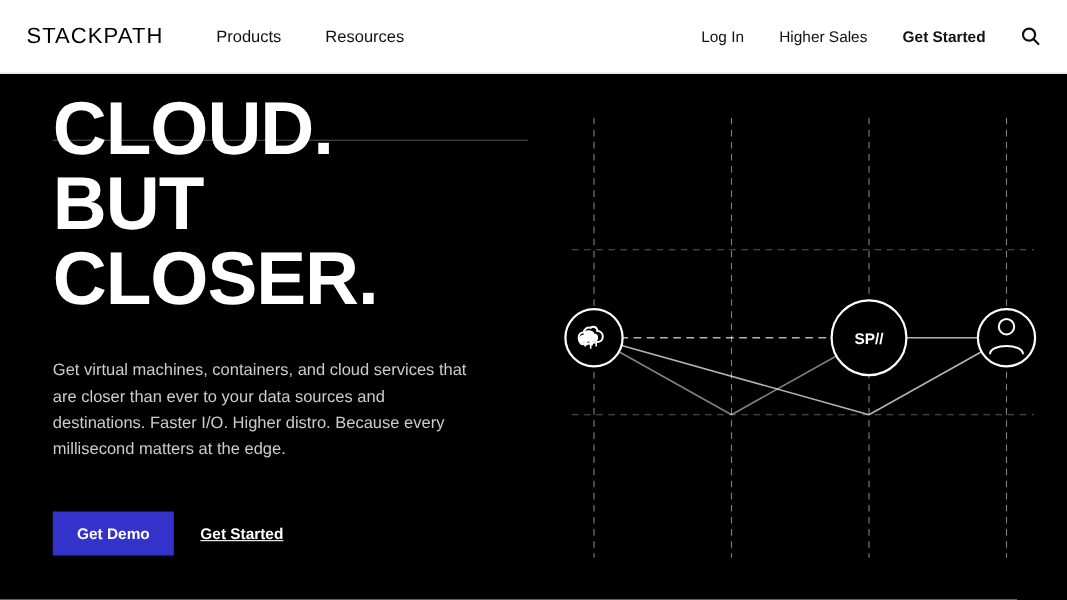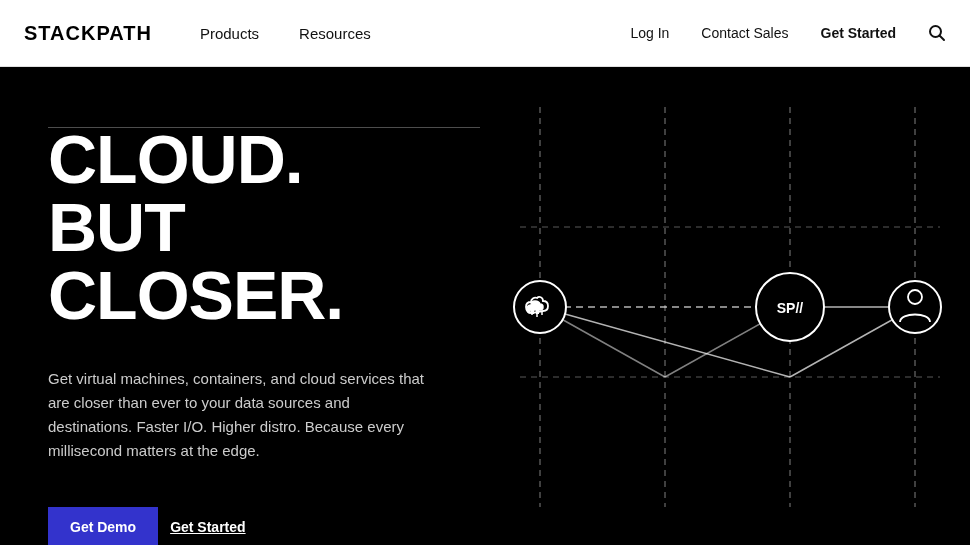--- a/index.html
+++ b/index.html
@@ -11,21 +11,21 @@
       align-items: center;
       background: #ffffff;
       height: 67px;
       padding: 0 24px;
       border-bottom: 1px solid #e0e0e0;
       position: relative;
       z-index: 10;
     }
     .logo {
       font-size: 20px;
-      font-weight: 700;
+      font-weight: 400;
       letter-spacing: 1px;
       color: #000;
       margin-right: 32px;
       text-transform: uppercase;
     }
     .nav-links {
       display: flex;
       gap: 8px;
       flex: 1;
     }
@@ -72,21 +72,21 @@
       position: relative;
       display: flex;
       align-items: stretch;
       overflow: hidden;
     }
     .hero-left {
       width: 480px;
       padding: 60px 48px 40px 48px;
       display: flex;
       flex-direction: column;
-      justify-content: center;
+      justify-content: flex-end;
       position: relative;
       z-index: 2;
     }
     
     .hero-left::before {
       content: '';
       position: absolute;
       top: 60px;
       left: 48px;
       right: 0;
@@ -112,21 +112,21 @@
     .hero-subtitle {
       font-size: 15px;
       color: #ccc;
       line-height: 1.6;
       margin-bottom: 44px;
       max-width: 400px;
     }
     .hero-buttons {
       display: flex;
       align-items: center;
-      gap: 12px;
+      gap: 24px;
     }
     .btn-demo {
       background: #3333cc;
       color: #fff;
       font-size: 14px;
       font-weight: 700;
       padding: 12px 22px;
       border: none;
       cursor: pointer;
       text-decoration: none;
@@ -158,21 +158,21 @@
 <body>
 
 <nav class="navbar">
   <div class="logo">STACKPATH</div>
   <div class="nav-links">
     <a class="nav-link">Products</a>
     <a class="nav-link">Resources</a>
   </div>
   <div class="nav-right">
     <a class="nav-right-link">Log In</a>
-    <a class="nav-right-link">Contact Sales</a>
+    <a class="nav-right-link">Higher Sales</a>
     <a class="get-started-nav">Get Started</a>
     <button class="search-icon-btn">
       <svg width="18" height="18" viewBox="0 0 18 18" fill="none" xmlns="http://www.w3.org/2000/svg">
         <circle cx="7.5" cy="7.5" r="5.5" stroke="#111" stroke-width="2"></circle>
         <line x1="11.5" y1="11.5" x2="16" y2="16" stroke="#111" stroke-width="2" stroke-linecap="round"></line>
       </svg>
     </button>
   </div>
 </nav>
 

